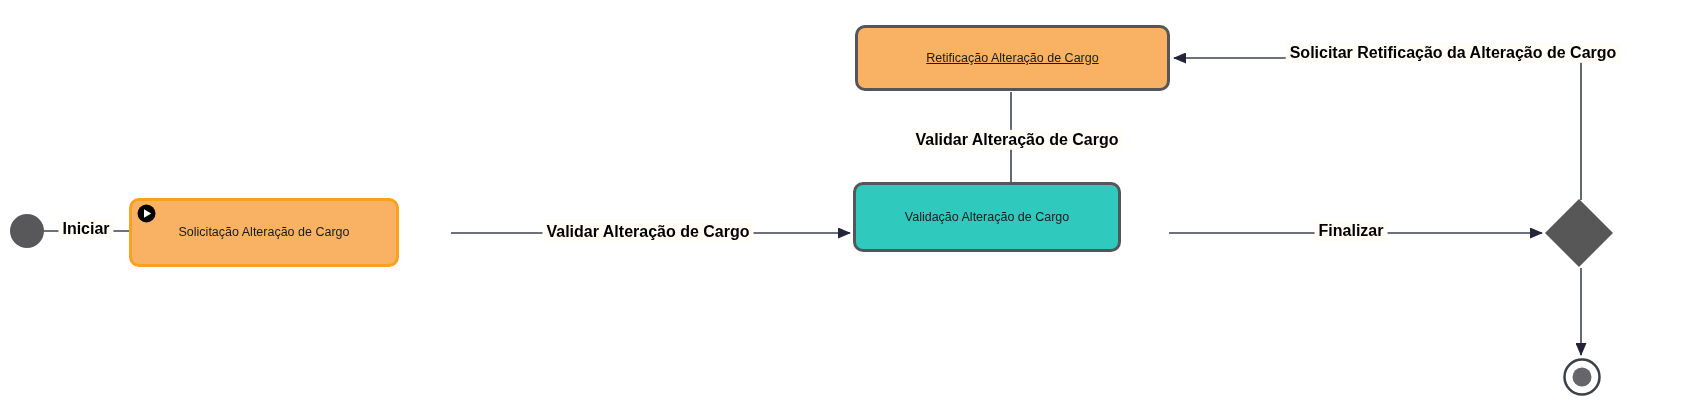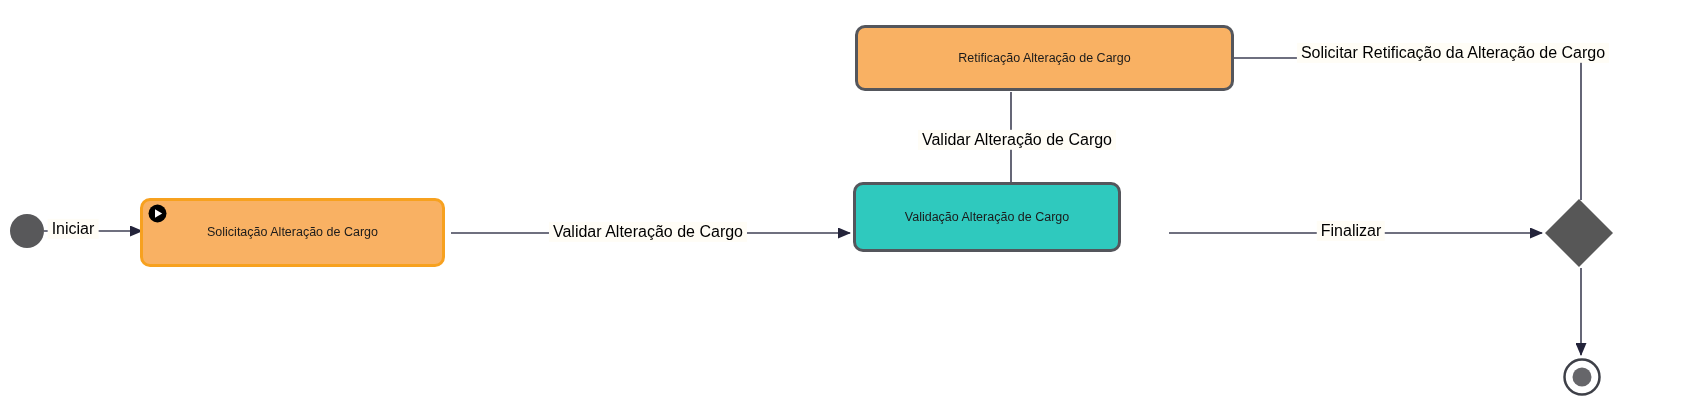--- a/index.html
+++ b/index.html
@@ -19,35 +19,35 @@
     font-family:"Liberation Sans", sans-serif;overflow:hidden;
   }
   .stage svg.wires{position:absolute;left:0;top:0;z-index:0;}
   .task{
     position:absolute;z-index:1;box-sizing:border-box;
     display:flex;align-items:center;justify-content:center;
     border-radius:10px;font-size:12.5px;color:var(--text-dark);
     text-align:center;line-height:1.2;
   }
   .task.orange-accent{
-    left:140px;top:198px;width:305px;height:69px;
+    left:129px;top:198px;width:270px;height:69px;
     background:var(--orange-fill);border:3px solid var(--orange-border);
   }
   .task.orange-gray{
-    left:855px;top:25px;width:379px;height:66px;
-    background:var(--orange-fill);border:3px solid var(--dark-border);
+    left:855px;top:25px;width:315px;height:66px;
+    background:var(--orange-fill);border:3px solid var(--dark-border);text-decoration:underline;
   }
   .task.teal{
     left:853px;top:182px;width:268px;height:70px;
     background:var(--teal-fill);border:3px solid var(--dark-border);
   }
   .play-badge{position:absolute;left:5px;top:3px;width:19px;height:19px;}
   .edge-label{
     position:absolute;z-index:2;transform:translate(-50%,-50%);
-    background:var(--label-bg);color:#000;font-weight:normal;
+    background:var(--label-bg);color:#000;font-weight:bold;
     font-size:16px;white-space:nowrap;padding:1px 4px;line-height:1.15;
   }
 </style>
 </head>
 <body>
 
 <div class="stage">
 
   <svg class="wires" width="1696" height="410" viewBox="0 0 1696 410">
     <defs>
@@ -84,21 +84,21 @@
   </div>
 
   <div class="task orange-gray">
     <span>Retificação Alteração de Cargo</span>
   </div>
 
   <div class="task teal">
     <span>Validação Alteração de Cargo</span>
   </div>
 
-  <span class="edge-label" style="left:73px;top:229px;text-align:center;">Iniciar</span>
+  <span class="edge-label" style="left:86px;top:229px;text-align:center;">Iniciar</span>
 
   <span class="edge-label" style="left:648px;top:232px;">Validar Alteração de Cargo</span>
 
   <span class="edge-label" style="left:1017px;top:140px;">Validar Alteração de Cargo</span>
 
   <span class="edge-label" style="left:1351px;top:231px;">Finalizar</span>
 
   <span class="edge-label" style="left:1453px;top:53px;">Solicitar Retificação da Alteração de Cargo</span>
 
 

